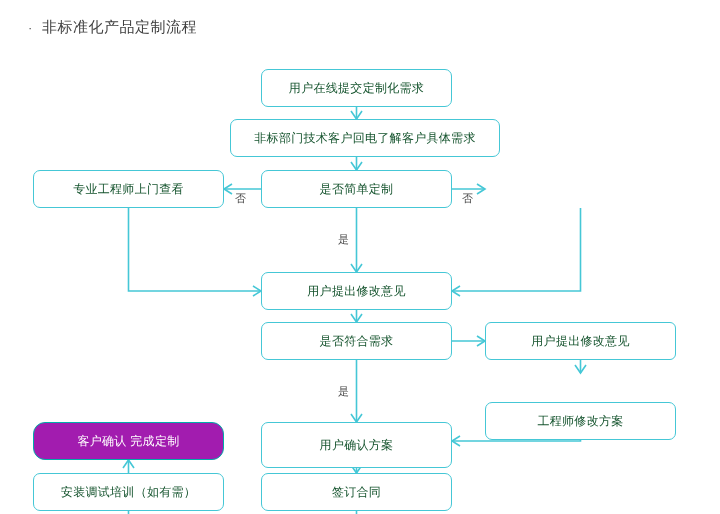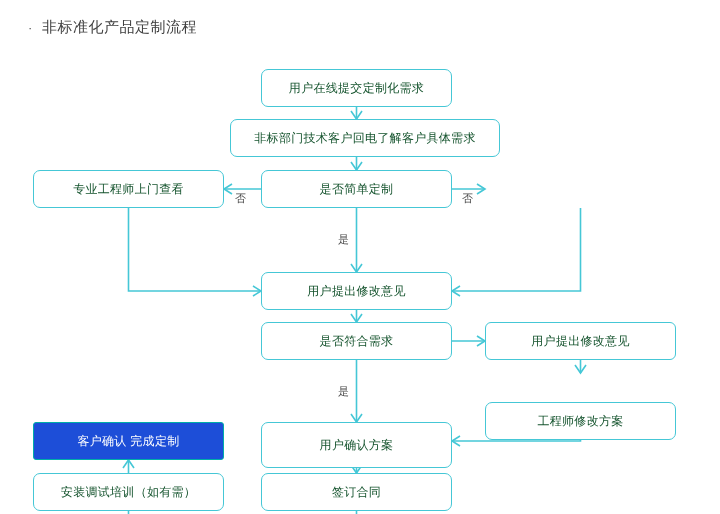--- a/index.html
+++ b/index.html
@@ -60,24 +60,24 @@
     background: #ffffff;
     display: flex;
     align-items: center;
     justify-content: center;
     font-size: 12px;
     color: #14532d;
     white-space: nowrap;
     letter-spacing: 0.3px;
   }
   .node.filled {
-    background: #1d4ed8;
+    background: #a21caf;
     border-color: #00ada9;
     color: #ffffff;
-    border-radius: 3px;
+    border-radius: 12px;
     align-items: center;
   }
 
   .edge-label {
     position: absolute;
     font-size: 11px;
     color: #4a4a4a;
     background: #ffffff;
     padding: 0 2px;
     white-space: nowrap;

